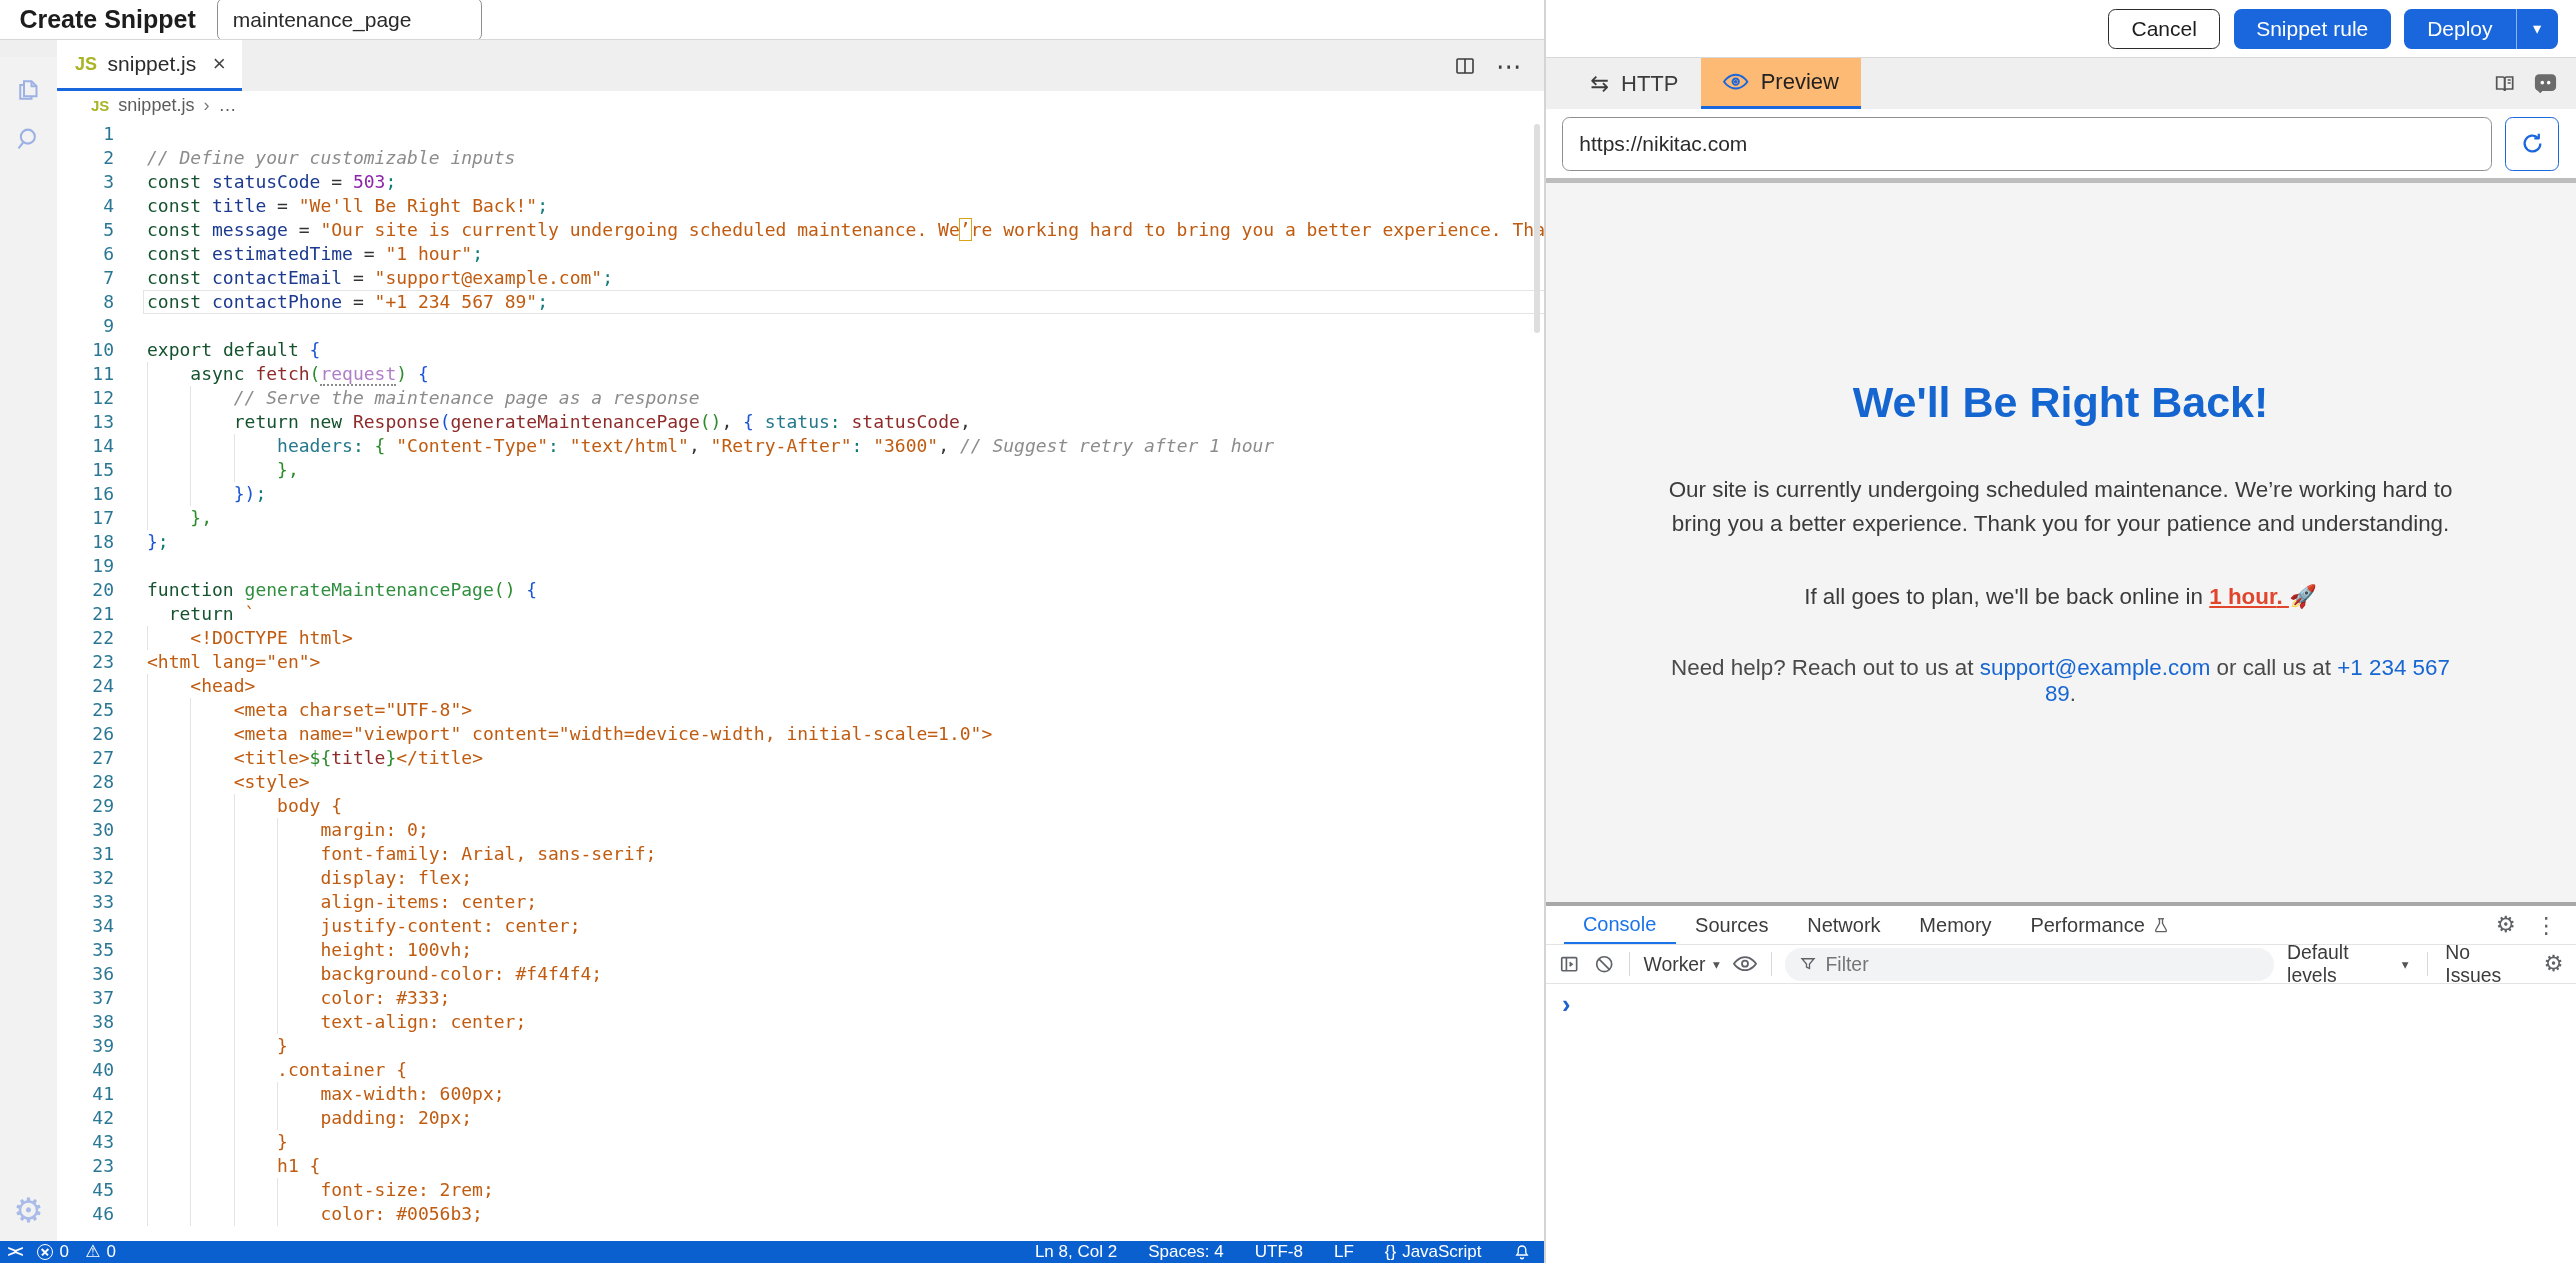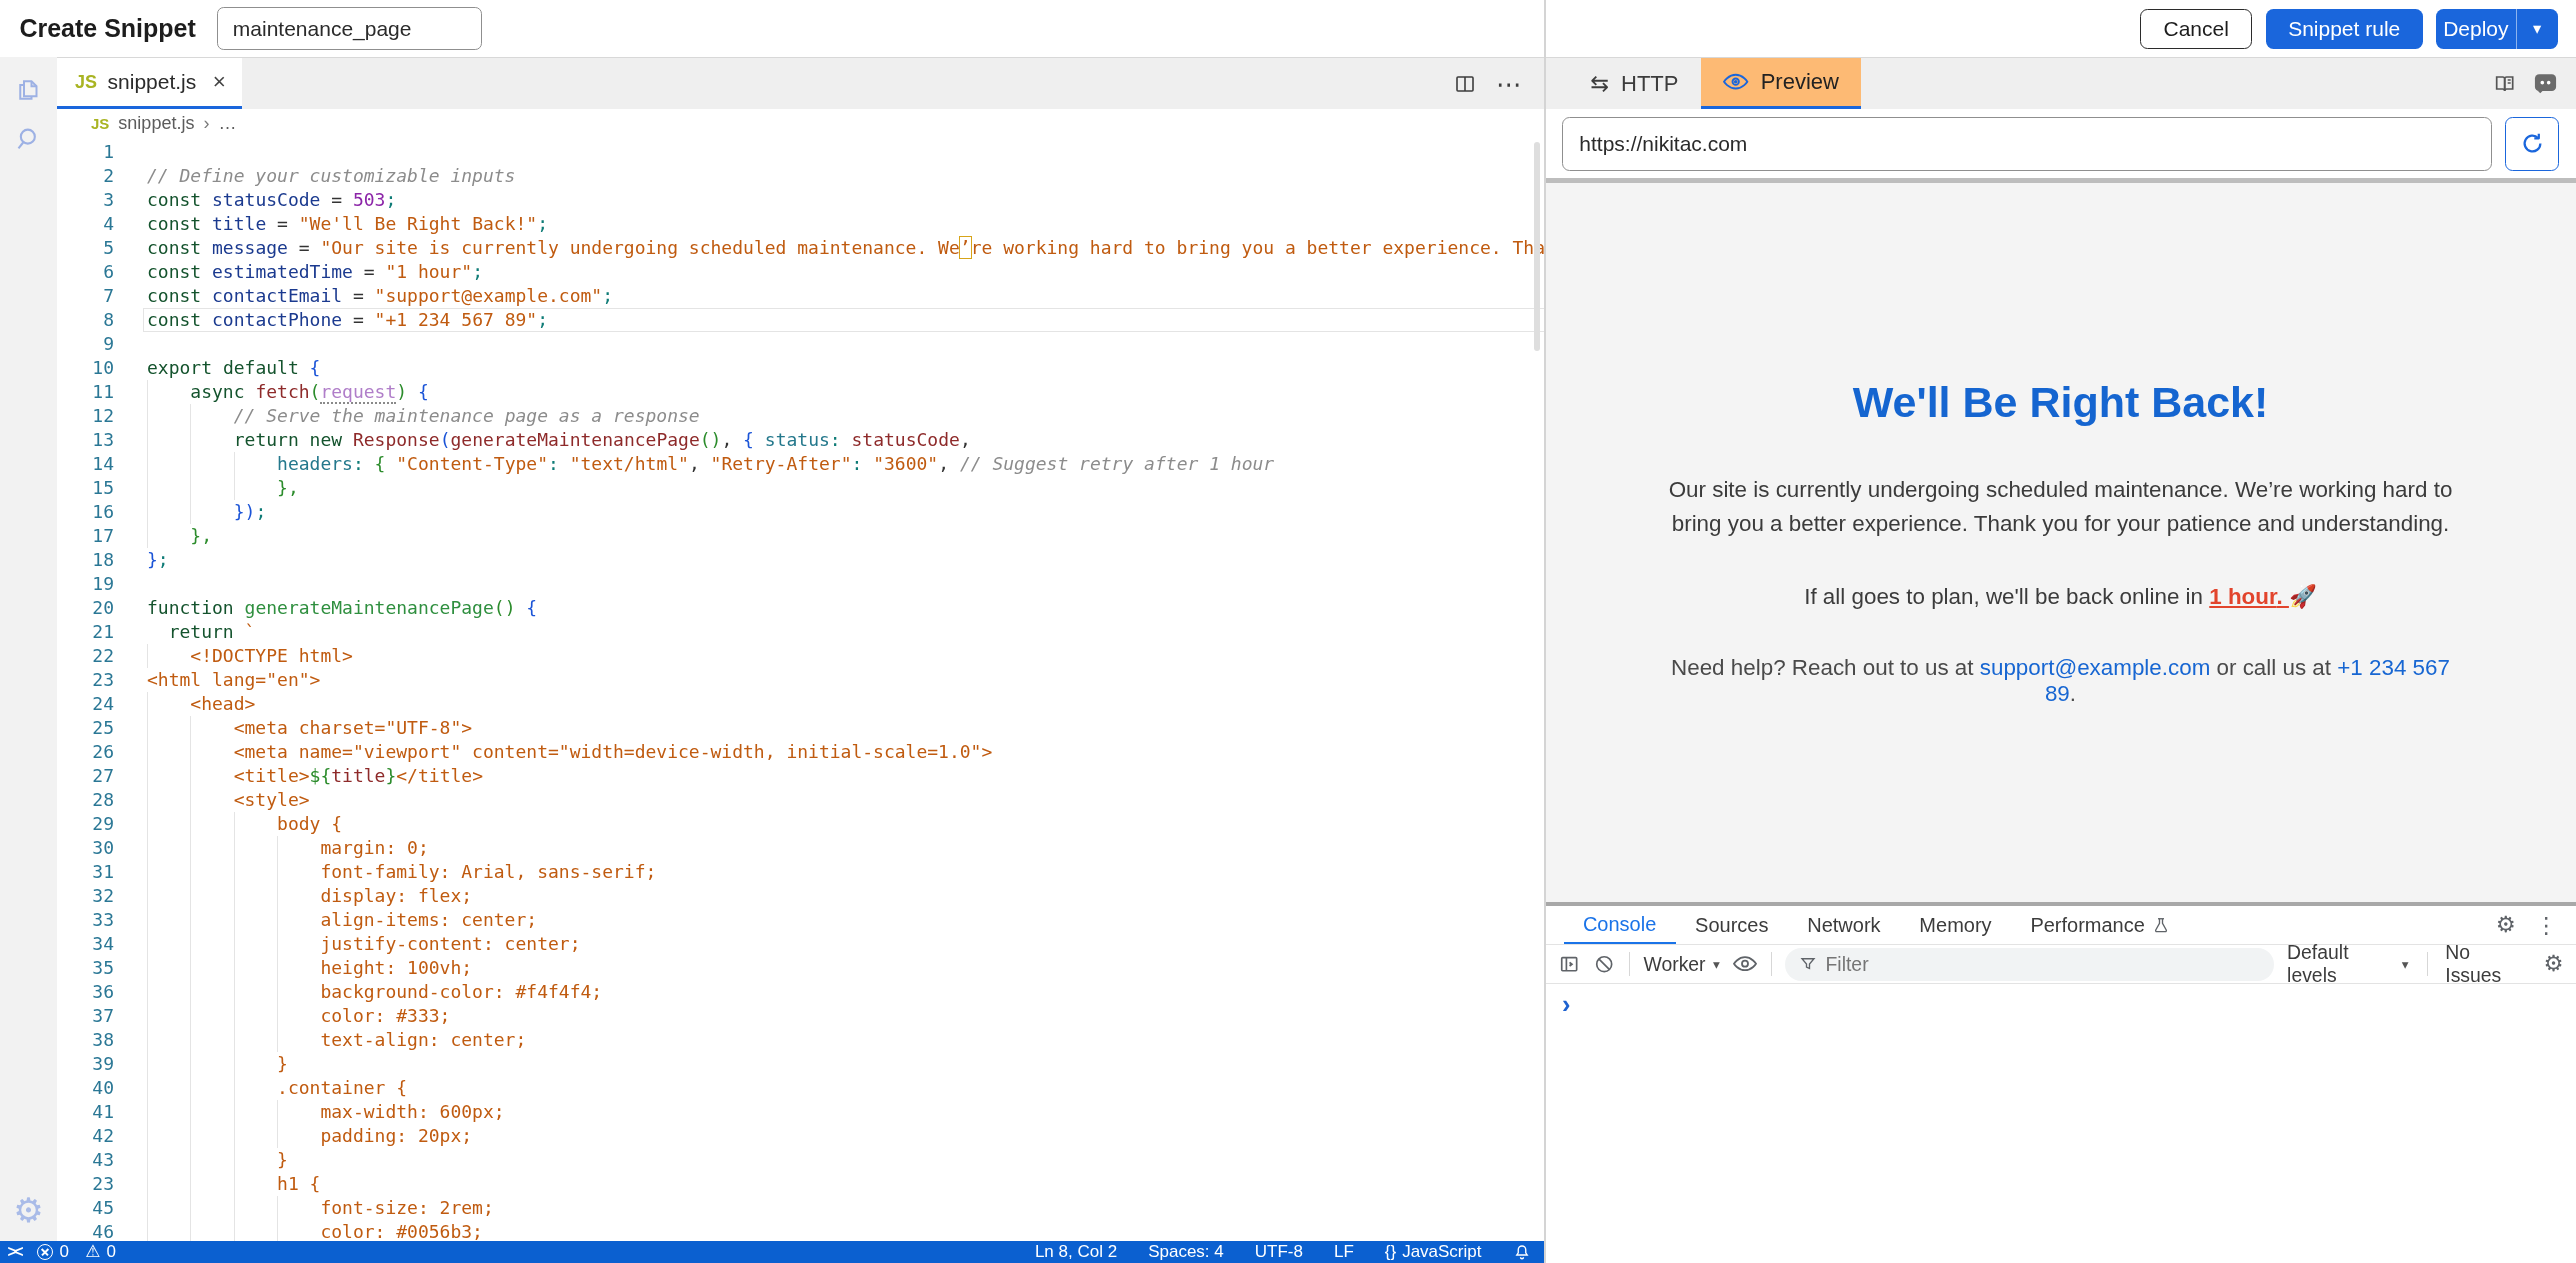--- a/index.html
+++ b/index.html
@@ -4,21 +4,21 @@
 <style>
   * { margin:0; padding:0; box-sizing:border-box; }
   html,body { width:2576px; height:1263px; font-family:"Liberation Sans", sans-serif; background:#fff; overflow:hidden; }
   .app { position:relative; width:2576px; height:1263px; display:flex; }
 
   
   .panel-left { width:1544px; height:1263px; display:flex; flex-direction:column; position:relative; }
   .vdivider { width:1.5px; background:#d4d4d4; height:1263px; }
   .panel-right { width:1030px; height:1263px; display:flex; flex-direction:column; background:#fff; }
 
-  .hdr-left { height:57px; display:flex; align-items:center; gap:21px; padding-left:19.4px; background:#fff; flex:none; }
+  .hdr-left { height:39px; display:flex; align-items:center; gap:21px; padding-left:19.4px; background:#fff; flex:none; }
   .page-title { font-size:25px; font-weight:700; color:#1d1d1d; }
   .name-input { width:265px; height:43px; border:1.5px solid #8f8f8f; border-radius:6.7px; font-size:21px; color:#2b2b2b; padding:0 15px; font-family:"Liberation Sans",sans-serif; background:#fff; }
 
   .tabbar-left { height:52px; background:#efefef; border-top:0.7px solid #d8d8d8; display:flex; align-items:stretch; padding-left:57px; position:relative; flex:none; }
   .rail { position:absolute; left:0; top:57px; width:57px; bottom:22.4px; background:#f2f2f2; display:flex; flex-direction:column; align-items:center; z-index:5; }
   .rail .ric { width:33px; height:33px; margin-top:16.4px; display:flex; align-items:center; justify-content:center; }
   .rail .gear-bottom { margin-top:auto; margin-bottom:13.5px; font-size:34px; color:#a9bbe8; line-height:1; }
   .tab-active { background:#fff; display:flex; align-items:center; gap:10.5px; padding:0 16.4px 0 18px; border-bottom:3px solid #1a66dc; font-size:21px; color:#2b2b2b; }
   .js-badge { color:#a9b423; font-weight:700; font-size:18px; }
   .tab-close { font-size:22.4px; color:#444; margin-left:6px; }
@@ -52,21 +52,21 @@
   .err-ic { width:16.4px; height:16.4px; border:1.5px solid #fff; border-radius:50%; position:relative; display:inline-block; }
   .err-ic::before,.err-ic::after{ content:""; position:absolute; left:50%; top:50%; width:9px; height:1.5px; background:#fff; }
   .err-ic::before{ transform:translate(-50%,-50%) rotate(45deg);} .err-ic::after{ transform:translate(-50%,-50%) rotate(-45deg);}
 
   
   .hdr-right { height:57px; background:#fff; display:flex; align-items:center; justify-content:flex-end; gap:13.5px; padding-right:18px; flex:none; }
   .btn { height:40px; border-radius:7.5px; font-size:21px; display:flex; align-items:center; padding:0 22.4px; cursor:pointer; }
   .btn-cancel { background:#fff; border:1.5px solid #2b2b2b; color:#1d1d1d; }
   .btn-blue { background:#1a66dc; color:#fff; border:none; }
   .btn-deploy { padding:0; overflow:hidden; }
-  .btn-deploy .dp-label { padding:0 7px; }
+  .btn-deploy .dp-label { padding:0 23px; }
   .btn-deploy .dp-caret { width:42px; height:100%; display:flex; align-items:center; justify-content:center; border-left:0.7px solid rgba(255,255,255,.5); font-size:16.4px; }
 
   .tabbar-right { height:52px; background:#efefef; border-top:0.7px solid #d8d8d8; display:flex; align-items:stretch; padding-left:22.4px; flex:none; }
   .rtab { display:flex; align-items:center; gap:12px; font-size:22px; color:#3c3c3c; padding:0 22.4px; }
   .rtab.active { background:#fdba74; border-bottom:3px solid #1a66dc; color:#222; }
   .http-glyph { font-size:22.4px; color:#3c3c3c; }
   .rtab-icons { margin-left:auto; display:flex; align-items:center; gap:15px; padding-right:16.4px; }
 
   .urlrow { height:69px; background:#fff; display:flex; align-items:center; gap:13.5px; padding:0 16.4px; flex:none; }
   .url-input { flex:1; height:54px; border:1.5px solid #8f8f8f; border-radius:7.5px; font-size:21px; color:#2b2b2b; padding:0 16.4px; font-family:"Liberation Sans",sans-serif; }

